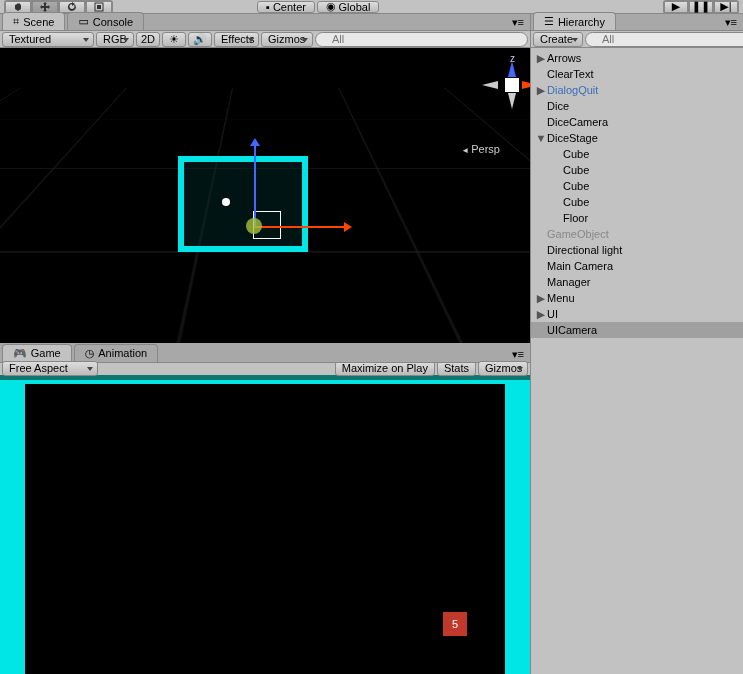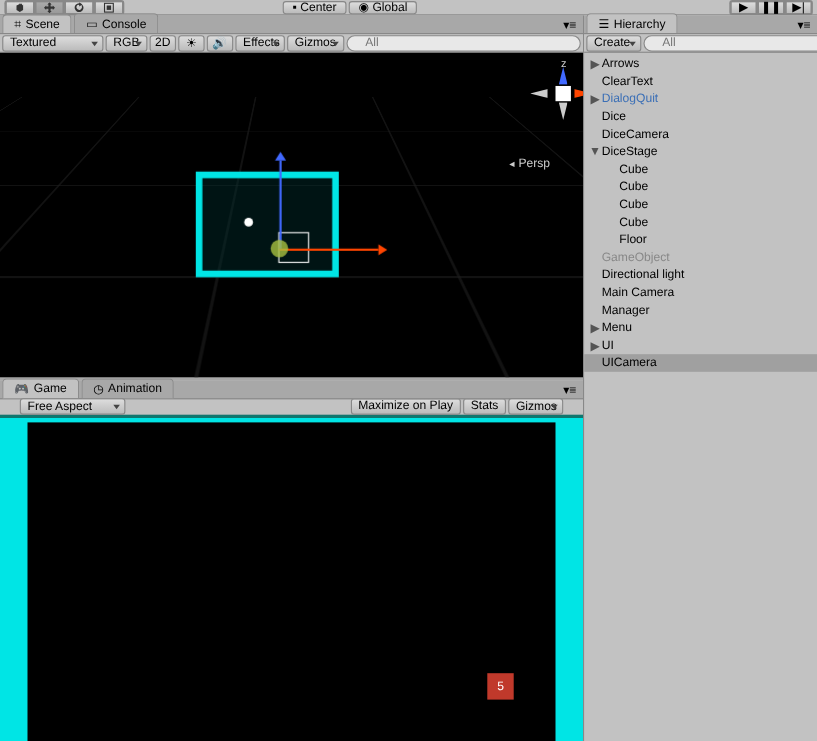--- a/index.html
+++ b/index.html
@@ -13,21 +13,21 @@
 .cg-btn { height: 12px; padding: 0 8px; background: linear-gradient(#ddd,#bbb); border: 1px solid #888; border-radius: 3px; display: flex; align-items: center; gap: 3px; cursor: pointer; }
 .play-controls { display: flex; gap: 1px; margin-left: auto; background: #888; border-radius: 3px; padding: 1px; }
 .play-btn { width: 24px; height: 12px; background: linear-gradient(#ddd,#bbb); border: 1px solid #888; display: flex; align-items: center; justify-content: center; cursor: pointer; }
 .main-area { display: flex; height: calc(100% - 14px); }
 .left-col { width: 530px; display: flex; flex-direction: column; }
 .tab-strip { height: 17px; background: #a8a8a8; display: flex; align-items: flex-end; padding-left: 2px; gap: 2px; border-bottom: 1px solid #888; position: relative; }
 .tab { padding: 2px 10px; background: #c2c2c2; border: 1px solid #888; border-bottom: none; border-radius: 4px 4px 0 0; display: flex; align-items: center; gap: 4px; cursor: pointer; }
 .tab.inactive { background: #a8a8a8; }
 .tab-menu { position: absolute; right: 4px; top: 2px; width: 14px; height: 10px; cursor: pointer; }
 .scene-toolbar { height: 17px; background: #c2c2c2; display: flex; align-items: center; border-bottom: 1px solid #888; gap: 2px; padding: 0 2px; }
-.dropdown { height: 15px; padding: 0 14px 0 6px; background: linear-gradient(#ddd,#bbb); border: 1px solid #888; border-radius: 3px; display: flex; align-items: center; cursor: pointer; position: relative; }
+.dropdown { height: 15px; padding: 0 14px 0 6px; background: linear-gradient(#ddd,#bbb); border: 1px solid #888; border-radius: 3px; display: flex; align-items: flex-start; cursor: pointer; position: relative; }
 .dropdown::after { content: ""; position: absolute; right: 4px; top: 5px; border-left: 3px solid transparent; border-right: 3px solid transparent; border-top: 4px solid #444; }
 .small-btn { width: 24px; height: 15px; background: linear-gradient(#ddd,#bbb); border: 1px solid #888; border-radius: 3px; display: flex; align-items: center; justify-content: center; cursor: pointer; }
 .search-field { flex: 1; height: 15px; background: #e8e8e8; border: 1px solid #888; border-radius: 8px; padding: 0 6px 0 16px; position: relative; }
 .search-field::before { content: "⌕"; position: absolute; left: 4px; top: 0; color: #666; }
 .scene-view { flex: 1; background: #000; position: relative; overflow: hidden; }
 .grid-lines { position: absolute; inset: 0; background-image: linear-gradient(rgba(60,60,60,0.6) 1px, transparent 1px), linear-gradient(90deg, rgba(60,60,60,0.6) 1px, transparent 1px); background-size: 80px 60px; transform: perspective(400px) rotateX(60deg) scale(2); transform-origin: center 40%; opacity: 0.5; }
 .cyan-box { position: absolute; left: 178px; top: 108px; width: 130px; height: 96px; border: 6px solid #00e5e5; background: rgba(0,50,50,0.4); }
 .gizmo { position: absolute; left: 254px; top: 178px; }
 .gizmo-arrow-x { position: absolute; width: 90px; height: 2px; background: #ff4500; top: 0; left: 0; }
 .gizmo-arrow-x::after { content: ""; position: absolute; right: -8px; top: -4px; border-left: 8px solid #ff4500; border-top: 5px solid transparent; border-bottom: 5px solid transparent; }
@@ -39,21 +39,21 @@
 .orient-gizmo { position: absolute; right: 20px; top: 25px; }
 .og-label-z { position: absolute; top: -20px; left: 0; color: #ccc; font-size: 10px; }
 .og-cube { width: 14px; height: 14px; background: #fff; position: absolute; top: 5px; left: -5px; }
 .og-cone-r { position: absolute; left: 12px; top: 8px; width: 16px; height: 8px; background: #ff4500; clip-path: polygon(0 0, 100% 50%, 0 100%); }
 .og-cone-l { position: absolute; left: -28px; top: 8px; width: 16px; height: 8px; background: #ccc; clip-path: polygon(100% 0, 0 50%, 100% 100%); }
 .og-cone-t { position: absolute; left: -2px; top: -12px; width: 8px; height: 16px; background: #4169ff; clip-path: polygon(0 100%, 50% 0, 100% 100%); }
 .og-cone-b { position: absolute; left: -2px; top: 20px; width: 8px; height: 16px; background: #ccc; clip-path: polygon(0 0, 100% 0, 50% 100%); }
 .persp-label { position: absolute; right: 30px; top: 95px; color: #ccc; font-size: 10px; }
 .persp-label::before { content: "◄"; font-size: 8px; margin-right: 2px; }
 .divider-h { height: 3px; background: #a8a8a8; cursor: ns-resize; }
-.game-toolbar { height: 17px; background: #c2c2c2; display: flex; align-items: center; border-bottom: 3px solid #0f766e; gap: 2px; padding: 0 18px; }
+.game-toolbar { height: 17px; background: #c2c2c2; display: flex; align-items: center; border-bottom: 5px solid #0f766e; gap: 2px; padding: 0 2px; }
 .game-view { flex: 1; background: #00e5e5; position: relative; display: flex; justify-content: center; }
 .game-black { width: 480px; height: 100%; background: #000; position: relative; margin-top: 4px; }
 .dice-5 { position: absolute; bottom: 42px; right: 38px; width: 24px; height: 24px; background: #c0392b; color: #fff; display: flex; align-items: center; justify-content: center; font-size: 16px; font-family: serif; }
 .right-col { width: 213px; background: #c2c2c2; border-left: 1px solid #888; display: flex; flex-direction: column; }
 .hierarchy-toolbar { height: 17px; background: #c2c2c2; display: flex; align-items: center; gap: 2px; padding: 0 2px; border-bottom: 1px solid #888; }
 .tree { flex: 1; overflow: auto; padding-top: 2px; }
 .tree-item { height: 16px; display: flex; align-items: center; padding-left: 4px; cursor: pointer; }
 .tree-item.selected { background: #a0a0a0; }
 .tree-item.disabled { color: #888; }
 .tree-item.blue { color: #3b6fb6; }

